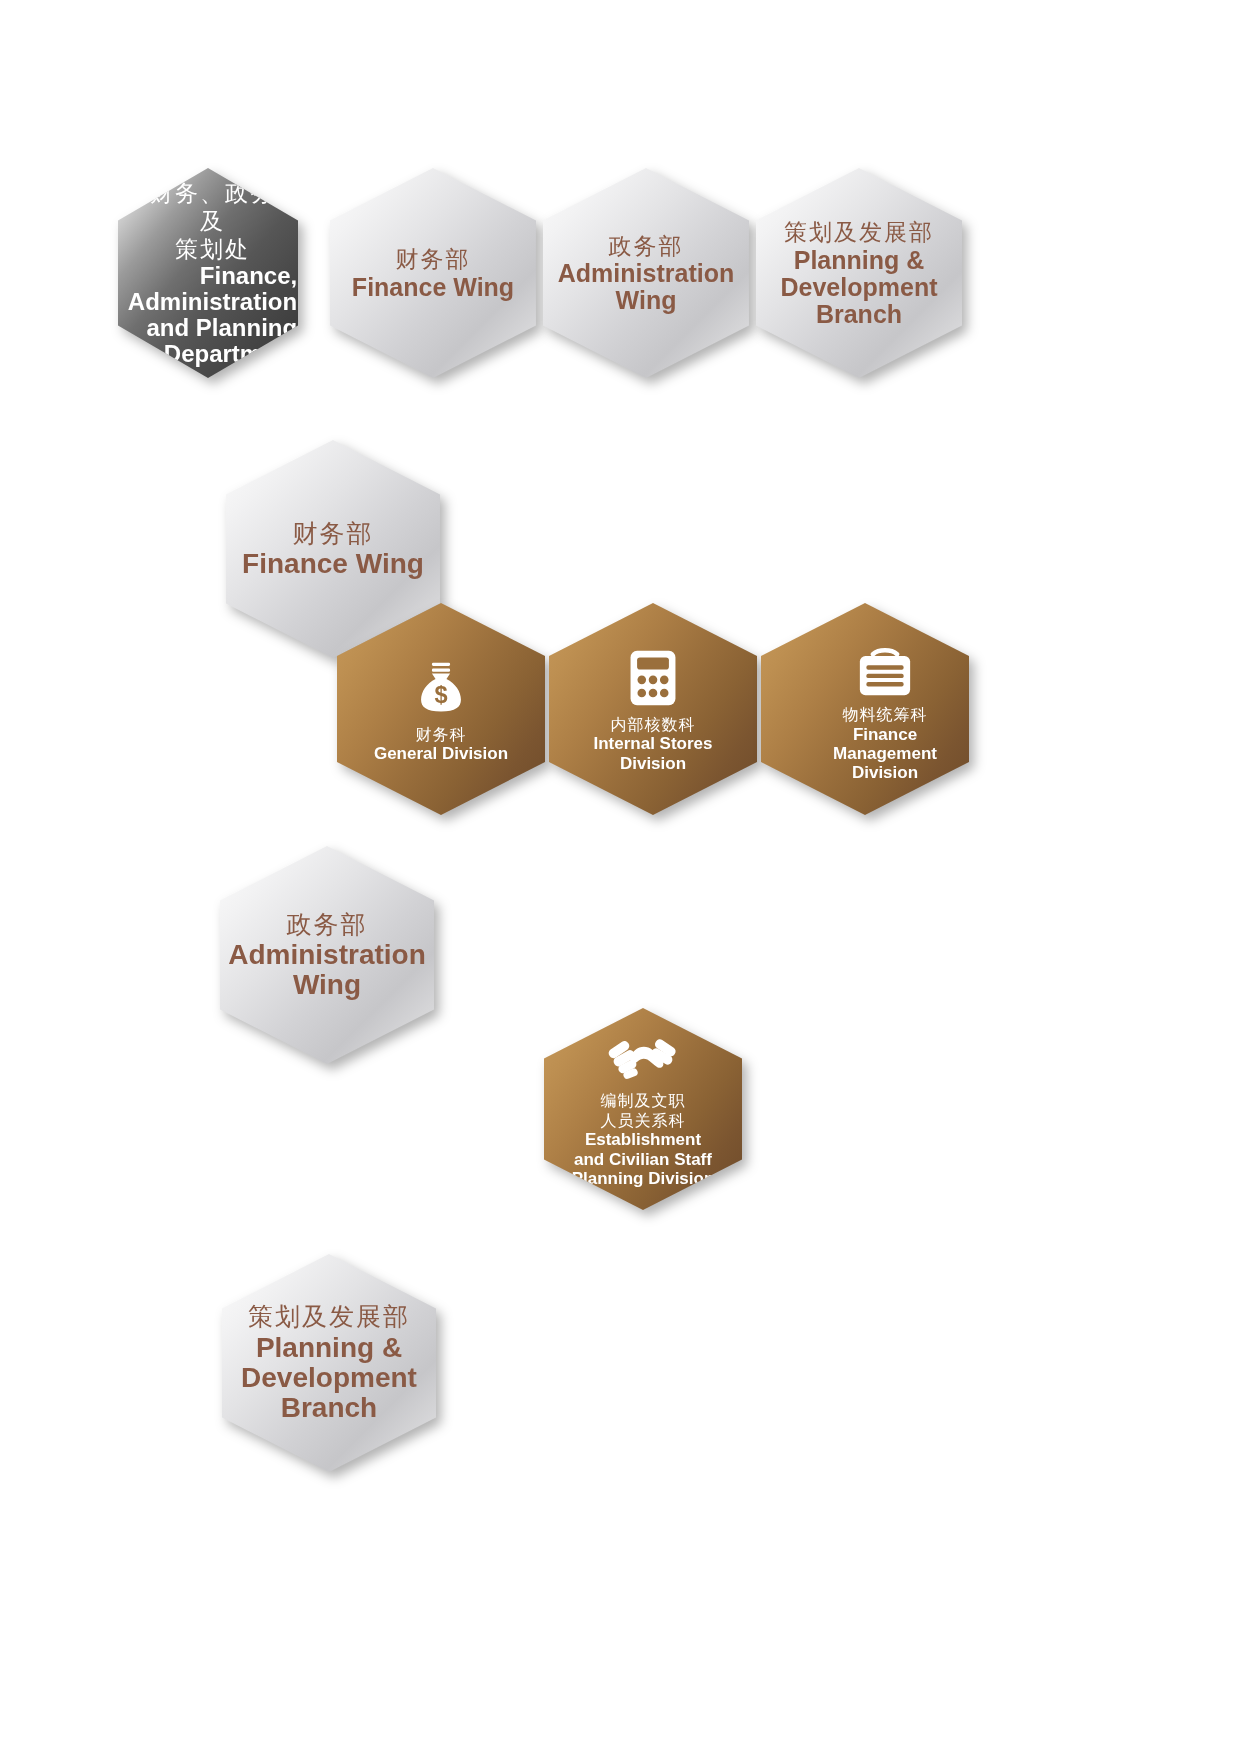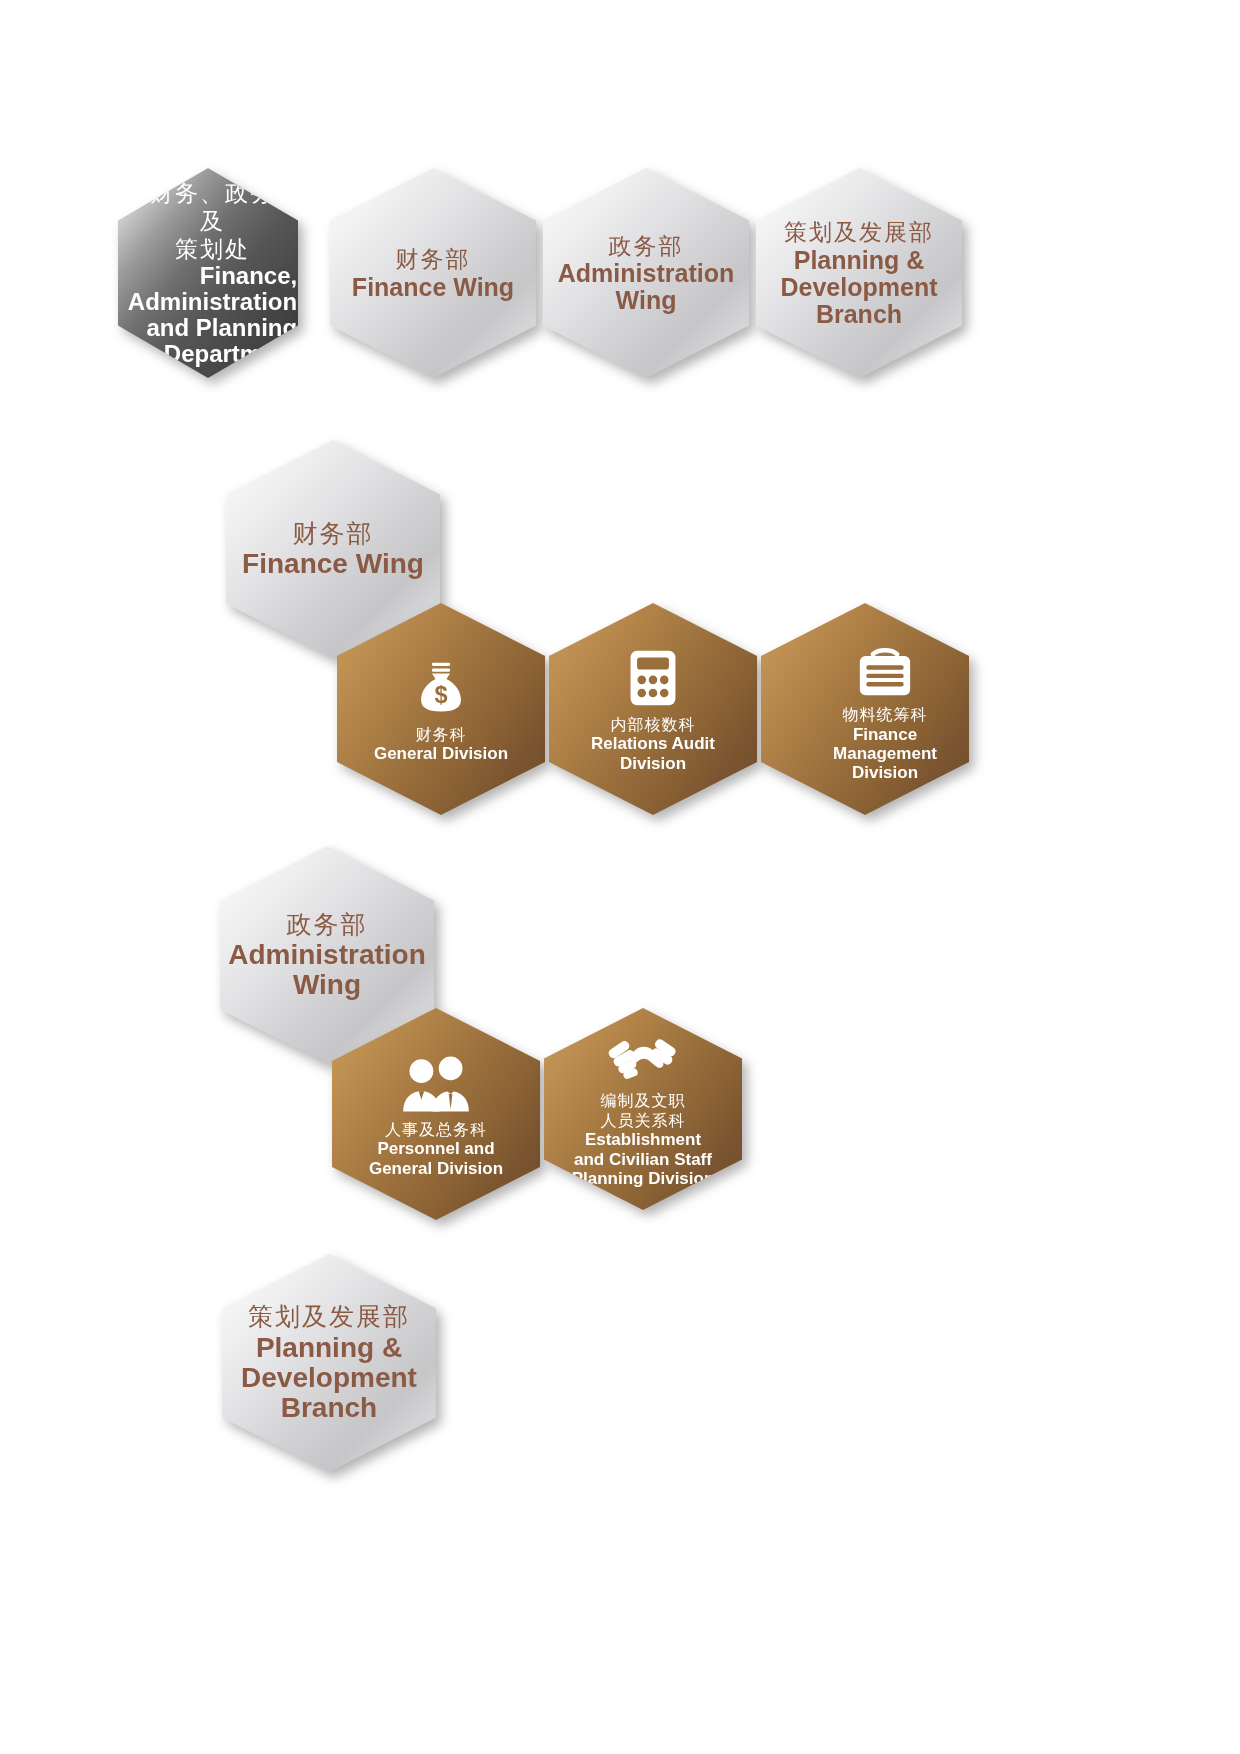--- a/index.html
+++ b/index.html
@@ -211,21 +211,21 @@
             <rect x="9" y="9" width="34" height="13" rx="3" fill="#9a6f3c"></rect>
             <circle cx="14" cy="33" r="4.6" fill="#9a6f3c"></circle>
             <circle cx="26" cy="33" r="4.6" fill="#9a6f3c"></circle>
             <circle cx="38" cy="33" r="4.6" fill="#9a6f3c"></circle>
             <circle cx="14" cy="47" r="4.6" fill="#9a6f3c"></circle>
             <circle cx="26" cy="47" r="4.6" fill="#9a6f3c"></circle>
             <circle cx="38" cy="47" r="4.6" fill="#9a6f3c"></circle>
           </svg>
         </div>
         <div class="cn">内部核数科</div>
-        <div class="en">Relations Audit
+        <div class="en">Internal Stores
 Division</div>
       </div>
     </div>
   </div>
 
   <div class="hexwrap" style="left:761px; top:603px; width:208px; height:212px;">
     <div class="hex hex-brown" style="width:208px; height:212px;padding-left:40px;">
       <div class="inner">
         <div class="icon-slot">
           <svg width="62" height="54" viewBox="0 0 66 58" fill="#ffffff">
@@ -246,40 +246,20 @@
   <div class="hexwrap" style="left:220px; top:846px; width:214px; height:218px;">
     <div class="hex hex-silver wing" style="width:214px; height:218px;">
       <div class="inner">
         <div class="cn">政务部</div>
         <div class="en">Administration
 Wing</div>
       </div>
     </div>
   </div>
 
-  <div class="hexwrap" style="left:332px; top:1008px; width:208px; height:212px;">
-    <div class="hex hex-brown" style="width:208px; height:212px;">
-      <div class="inner">
-        <div class="icon-slot">
-          <svg width="84" height="56" viewBox="0 0 92 60" fill="#ffffff">
-            <circle cx="30" cy="16" r="13"></circle>
-            <path d="M10 60 c0 -14 9 -22 20 -22 c11 0 20 8 20 22 z"></path>
-            <path d="M27 38 l3 9 l3 -9 z" fill="#9a6f3c"></path>
-            <circle cx="62" cy="13" r="13"></circle>
-            <path d="M42 60 c0 -14 9 -22 20 -22 c11 0 20 8 20 22 z"></path>
-            <path d="M56 36 l6 5 l6 -5 l-2 -4 h-8 z" fill="#9a6f3c"></path>
-            <path d="M60 41 l2 17 l2 -17 z" fill="#9a6f3c"></path>
-          </svg>
-        </div>
-        <div class="cn">人事及总务科</div>
-        <div class="en">Personnel and
-General Division</div>
-      </div>
-    </div>
-  </div>
 
   <div class="hexwrap" style="left:544px; top:1008px; width:198px; height:202px;">
     <div class="hex hex-brown" style="width:198px; height:202px;">
       <div class="inner">
         <div class="icon-slot" style="height:54px;">
           <svg width="78" height="52" viewBox="0 0 90 60" fill="#ffffff">
             <rect x="4" y="16" width="26" height="11" rx="5" transform="rotate(-34 17 21)"></rect>
             <rect x="10" y="26" width="26" height="11" rx="5" transform="rotate(-30 23 31)"></rect>
             <rect x="16" y="36" width="22" height="10" rx="5" transform="rotate(-26 27 41)"></rect>
             <rect x="22" y="45" width="17" height="9" rx="4.5" transform="rotate(-22 30 49)"></rect>

